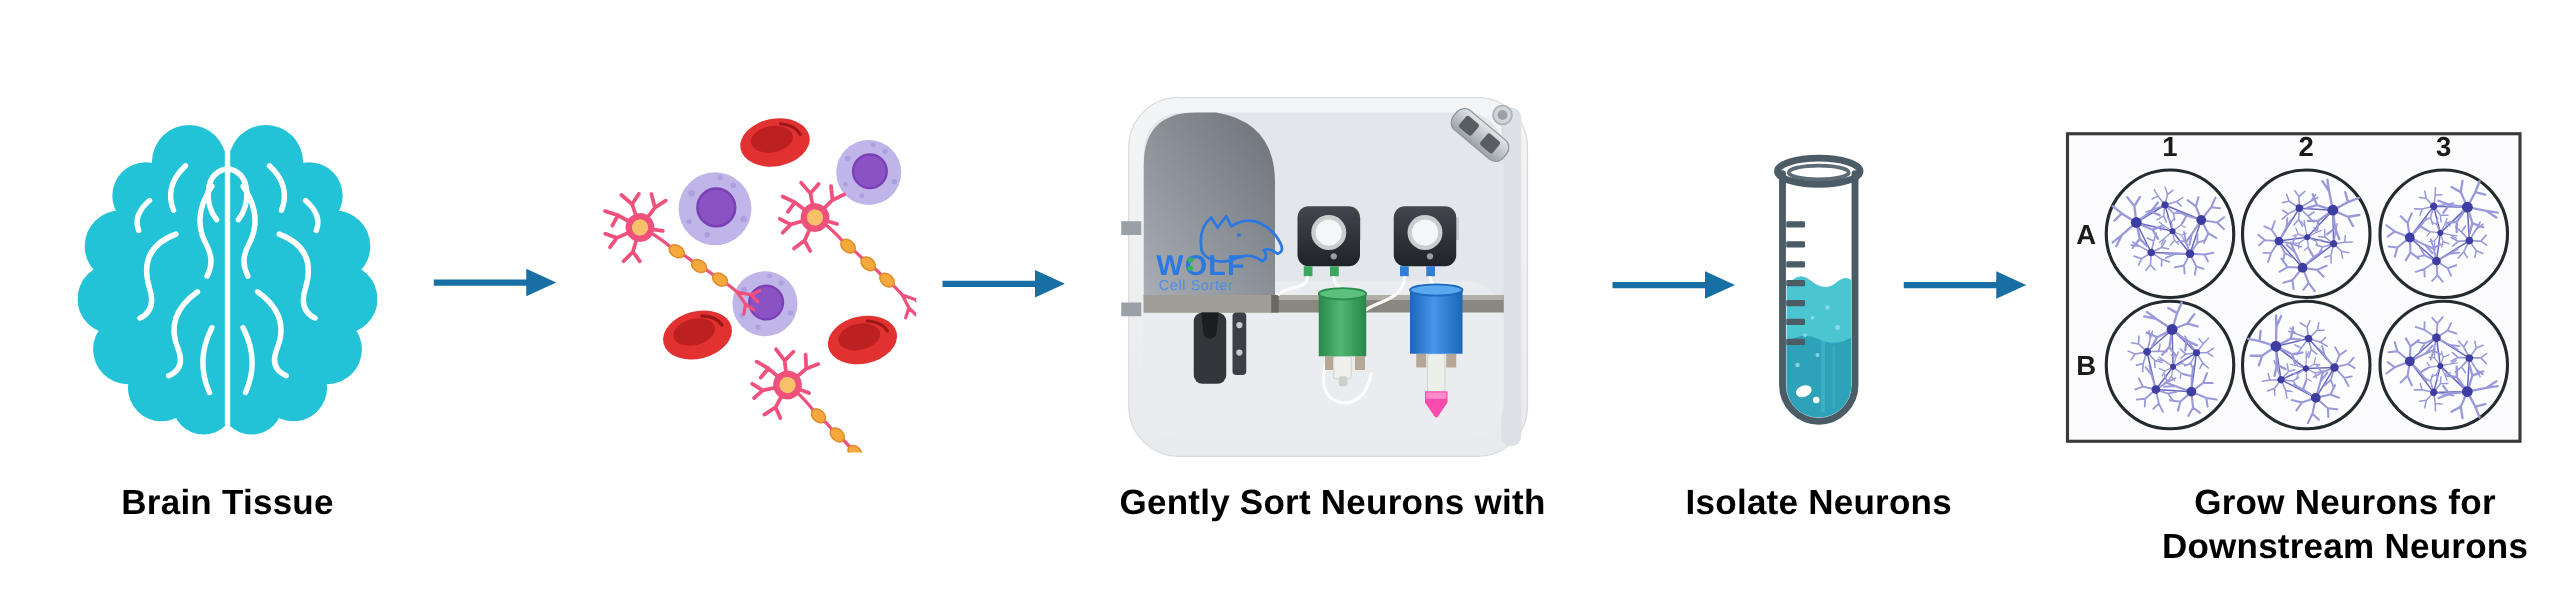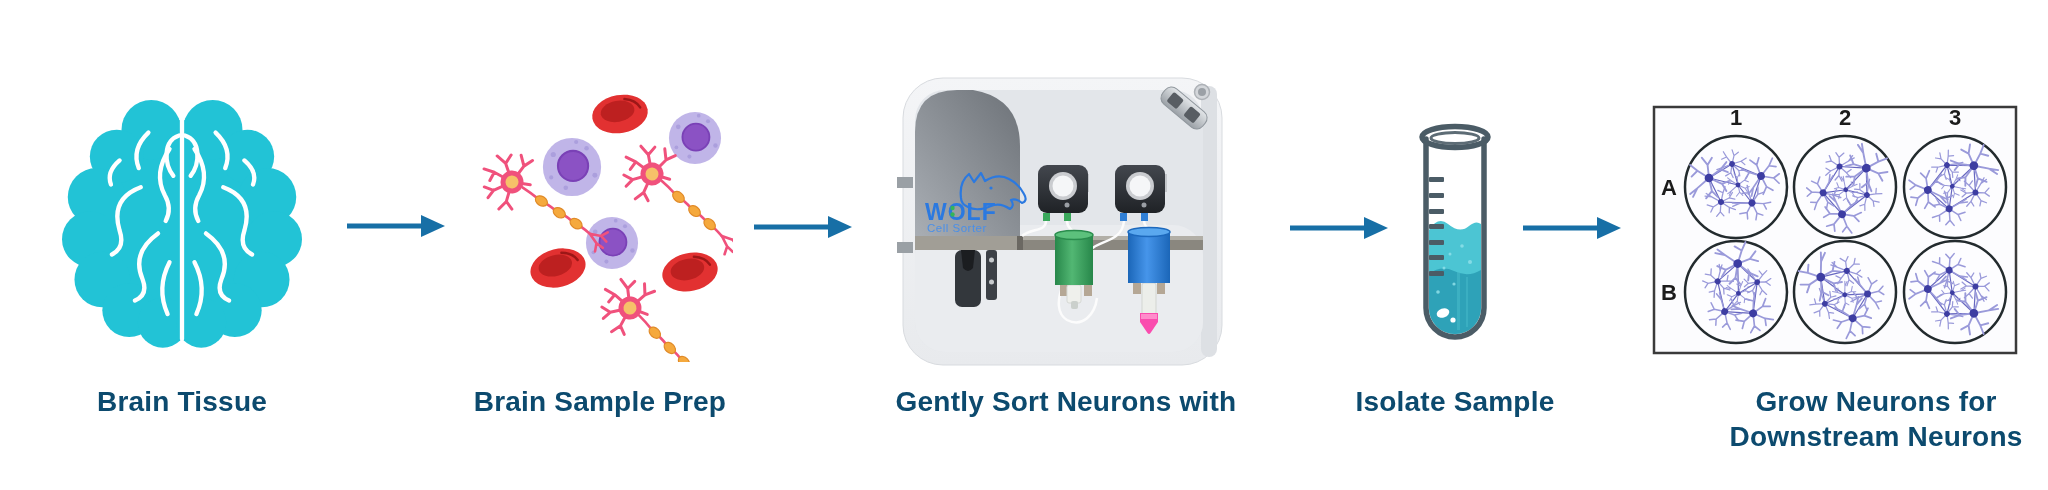--- a/index.html
+++ b/index.html
@@ -1,20 +1,20 @@
 <!DOCTYPE html>
 <html><head>
 <meta charset="utf-8">
 <style>
   html,body{margin:0;padding:0;background:#ffffff;}
   .canvas{position:relative;width:2048px;height:490px;background:#ffffff;overflow:hidden;
           font-family:"Liberation Sans",sans-serif;}
   .abs{position:absolute;}
   .step-label{position:absolute;top:384px;font-weight:700;font-size:28px;line-height:35px;
-              color:#0c4a6e;text-align:center;letter-spacing:.2px;}
+              color:#000000;text-align:center;letter-spacing:.2px;}
   svg text{font-family:"Liberation Sans",sans-serif;}
 </style>
 </head>
 <body>
 
 <div class="canvas">
 
   <svg width="0" height="0" style="position:absolute" aria-hidden="true">
     <defs>
       <g id="arrowDef">
@@ -308,27 +308,24 @@
   <svg class="abs" style="left:1288px;top:213px" width="102" height="30">
     <use href="#arrowDef" color="#176fa6"></use>
   </svg>
   <svg class="abs" style="left:1521px;top:213px" width="102" height="30">
     <use href="#arrowDef" color="#176fa6"></use>
   </svg>
 
   <div class="step-label" style="left:37px;width:290px">
     <div>Brain Tissue</div>
   </div>
-  <div class="step-label" style="left:450px;width:300px">
-    <div>Brain Sample Prep</div>
-  </div>
   <div class="step-label" style="left:871px;width:390px">
     <div>Gently Sort Neurons with</div>
   </div>
   <div class="step-label" style="left:1330px;width:250px">
-    <div>Isolate Sample</div>
+    <div>Isolate Neurons</div>
   </div>
   <div class="step-label" style="left:1681px;width:390px">
     <div>Grow Neurons for</div>
     <div>Downstream Neurons</div>
   </div>
 
 </div>
 
 </body></html>

